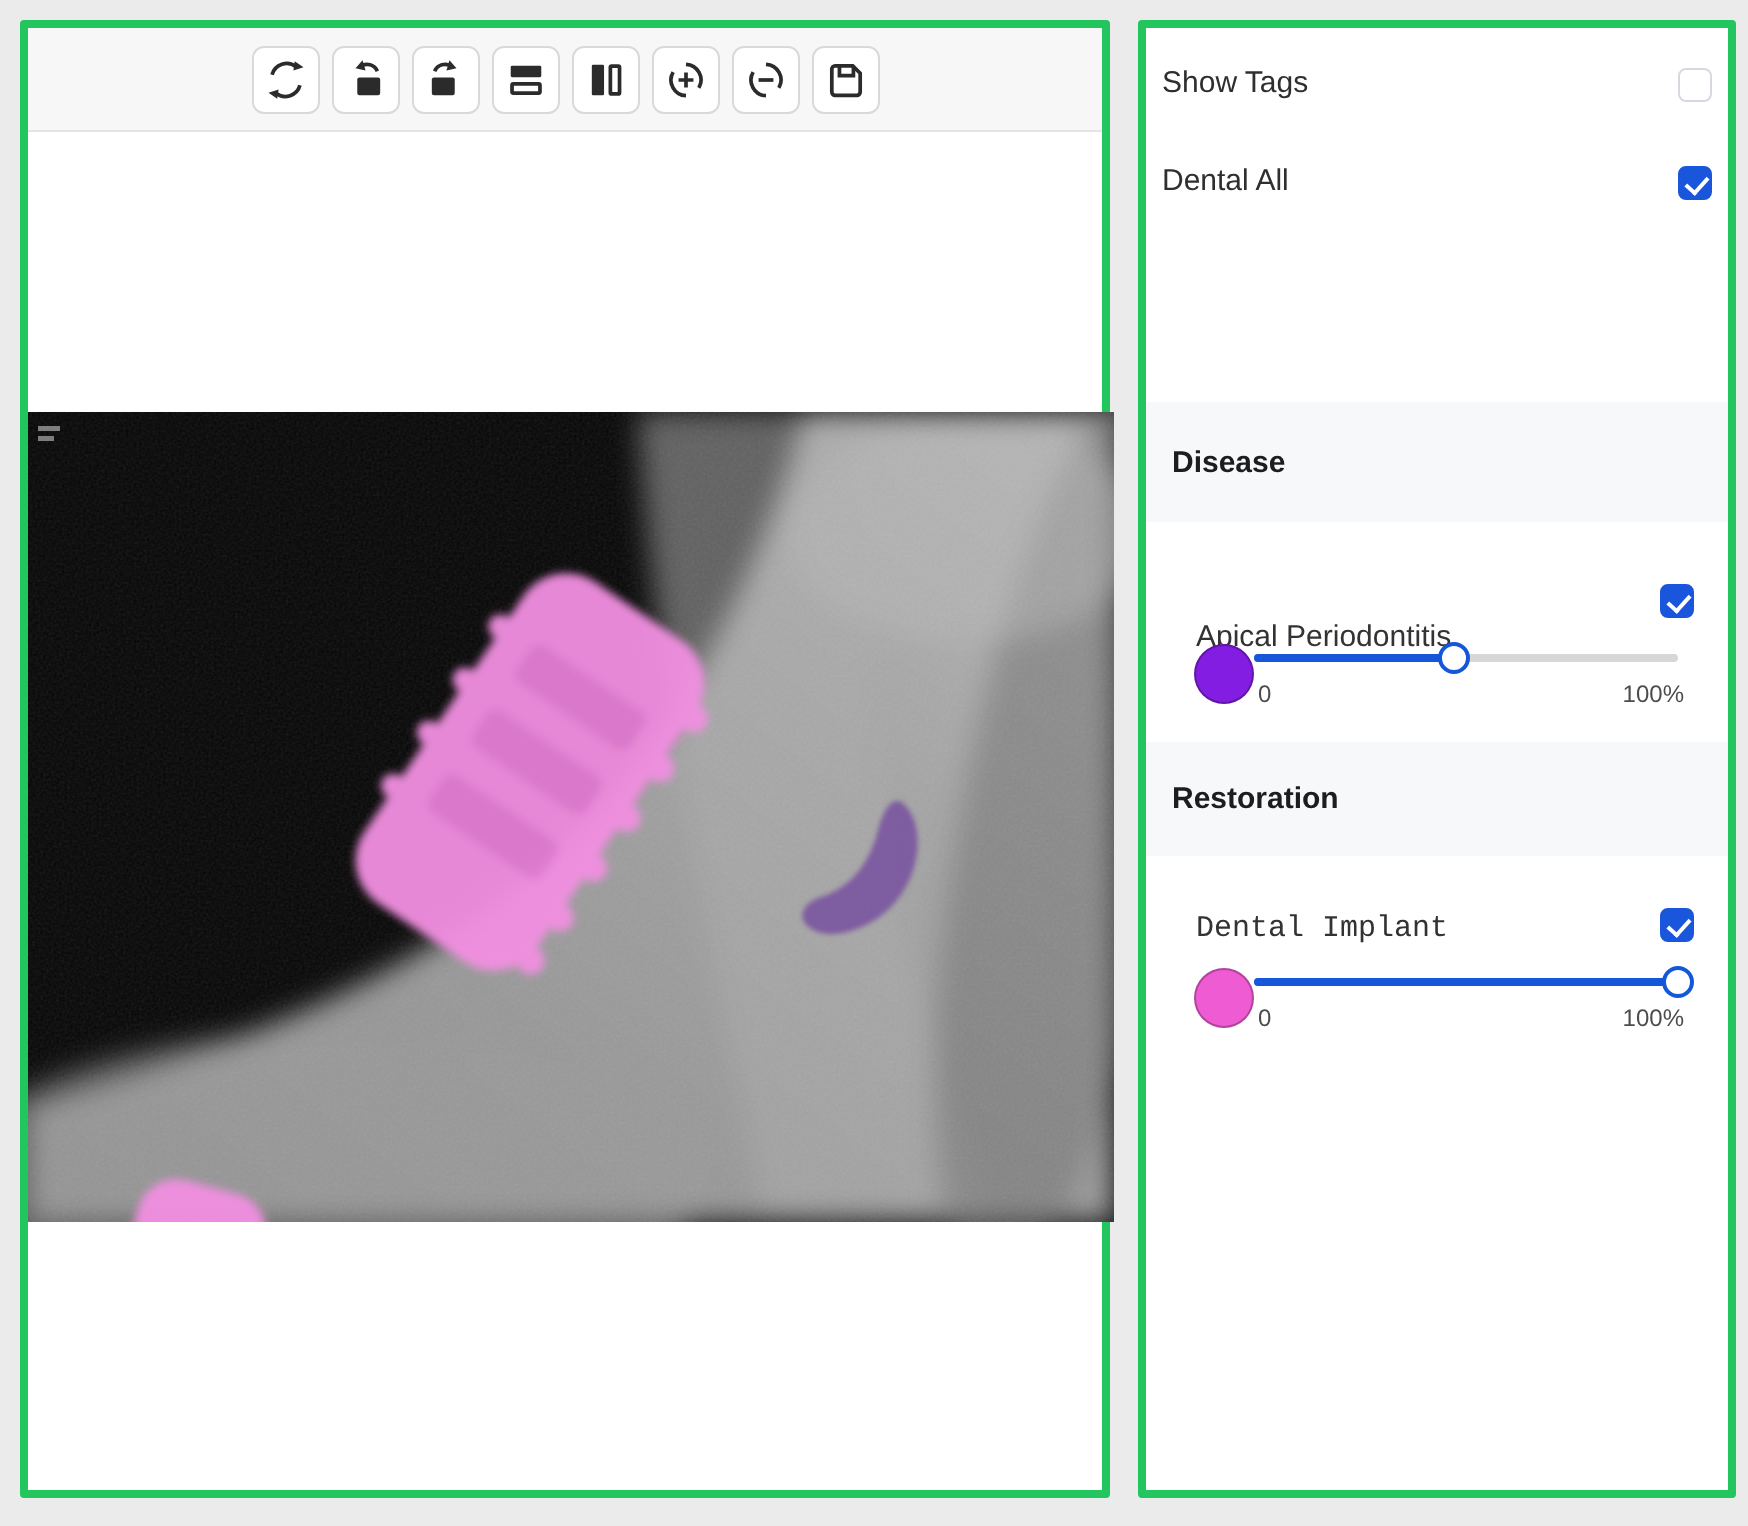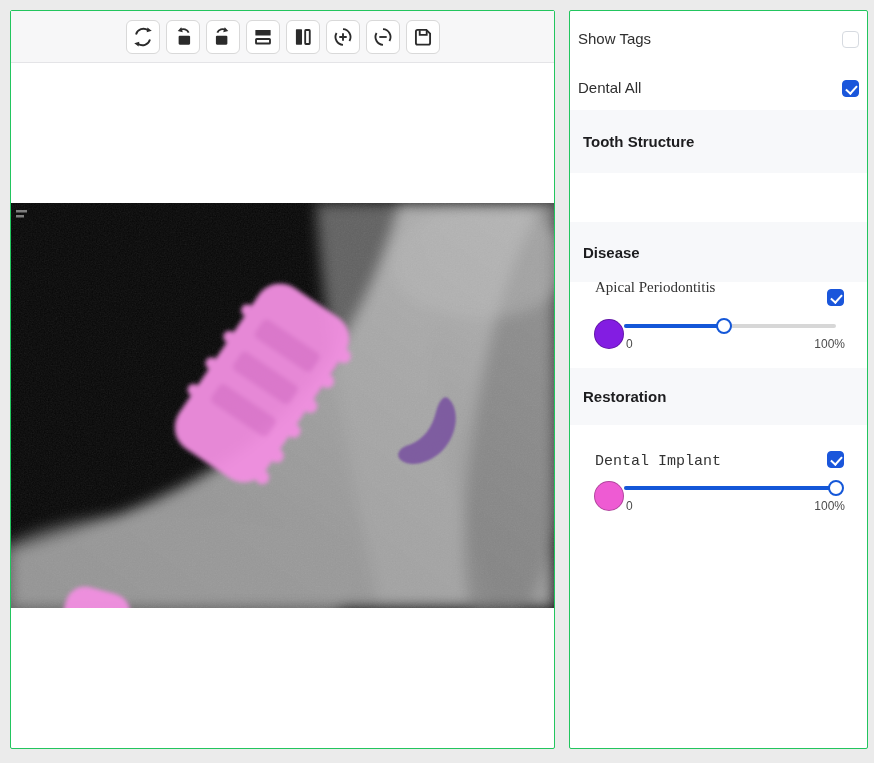--- a/index.html
+++ b/index.html
@@ -2,21 +2,21 @@
 <html><head>
 <meta charset="utf-8">
 <style>
   html,body{margin:0;padding:0;}
   body{
     width:874px;height:763px;position:relative;
     background:#ebebeb;
     font-family:"Liberation Sans", sans-serif;
     overflow:hidden;
   }
-  .panel{position:absolute;background:#fff;border:1px solid #22c55e;border-radius:2px;box-sizing:border-box;}
+  .panel{position:absolute;background:#fff;border:4px solid #22c55e;border-radius:2px;box-sizing:border-box;}
   #canvas-panel{left:10px;top:10px;width:545px;height:739px;}
   #side-panel{left:569px;top:10px;width:299px;height:739px;}
 
   
   .toolbar{
     position:absolute;left:0;top:0;width:100%;height:52px;
     background:#f7f7f8;border-bottom:1px solid #e4e4e7;box-sizing:border-box;
     display:flex;align-items:center;justify-content:center;gap:6px;
   }
   .tool-btn{
@@ -199,29 +199,26 @@
 </div>
 
 <div class="panel" id="side-panel">
 
   <div class="sp-label" style="left:8px;top:19px;">Show Tags</div>
   <div class="cb unchecked" style="right:8px;top:20px;"></div>
 
   <div class="sp-label" style="left:8px;top:68px;">Dental All</div>
   <div class="cb checked" style="right:8px;top:69px;"></div>
 
-  <div class="sec-header" style="top:99px;height:63px;">
-    <span>Tooth Structure</span>
-  </div>
-
-  <div class="sec-header" style="top:211px;height:60px;text-align:right;">
+
+  <div class="sec-header" style="top:187px;height:60px;text-align:right;">
     <span>Disease</span>
   </div>
 
-  <div class="sp-item-label" style="left:25px;top:268px;font-family:Liberation Serif, serif;">Apical Periodontitis</div>
+  <div class="sp-item-label" style="left:25px;top:296px;">Apical Periodontitis</div>
   <div class="cb checked" style="left:257px;top:278px;"></div>
   <div class="swatch" style="left: 24px; top: 308px; background-color: rgb(131, 29, 226);"></div>
   <div class="track" style="left:54px;top:313px;width:212px;">
     <div class="fill" style="width: 47%;"></div>
     <div class="thumb" style="left: calc(47% - 8px);"></div>
   </div>
   <div class="minmax" style="left:56px;top:327px;">0</div>
   <div class="minmax" style="right:22px;top:327px;">100%</div>
 
   <div class="sec-header" style="top:357px;height:57px;">

